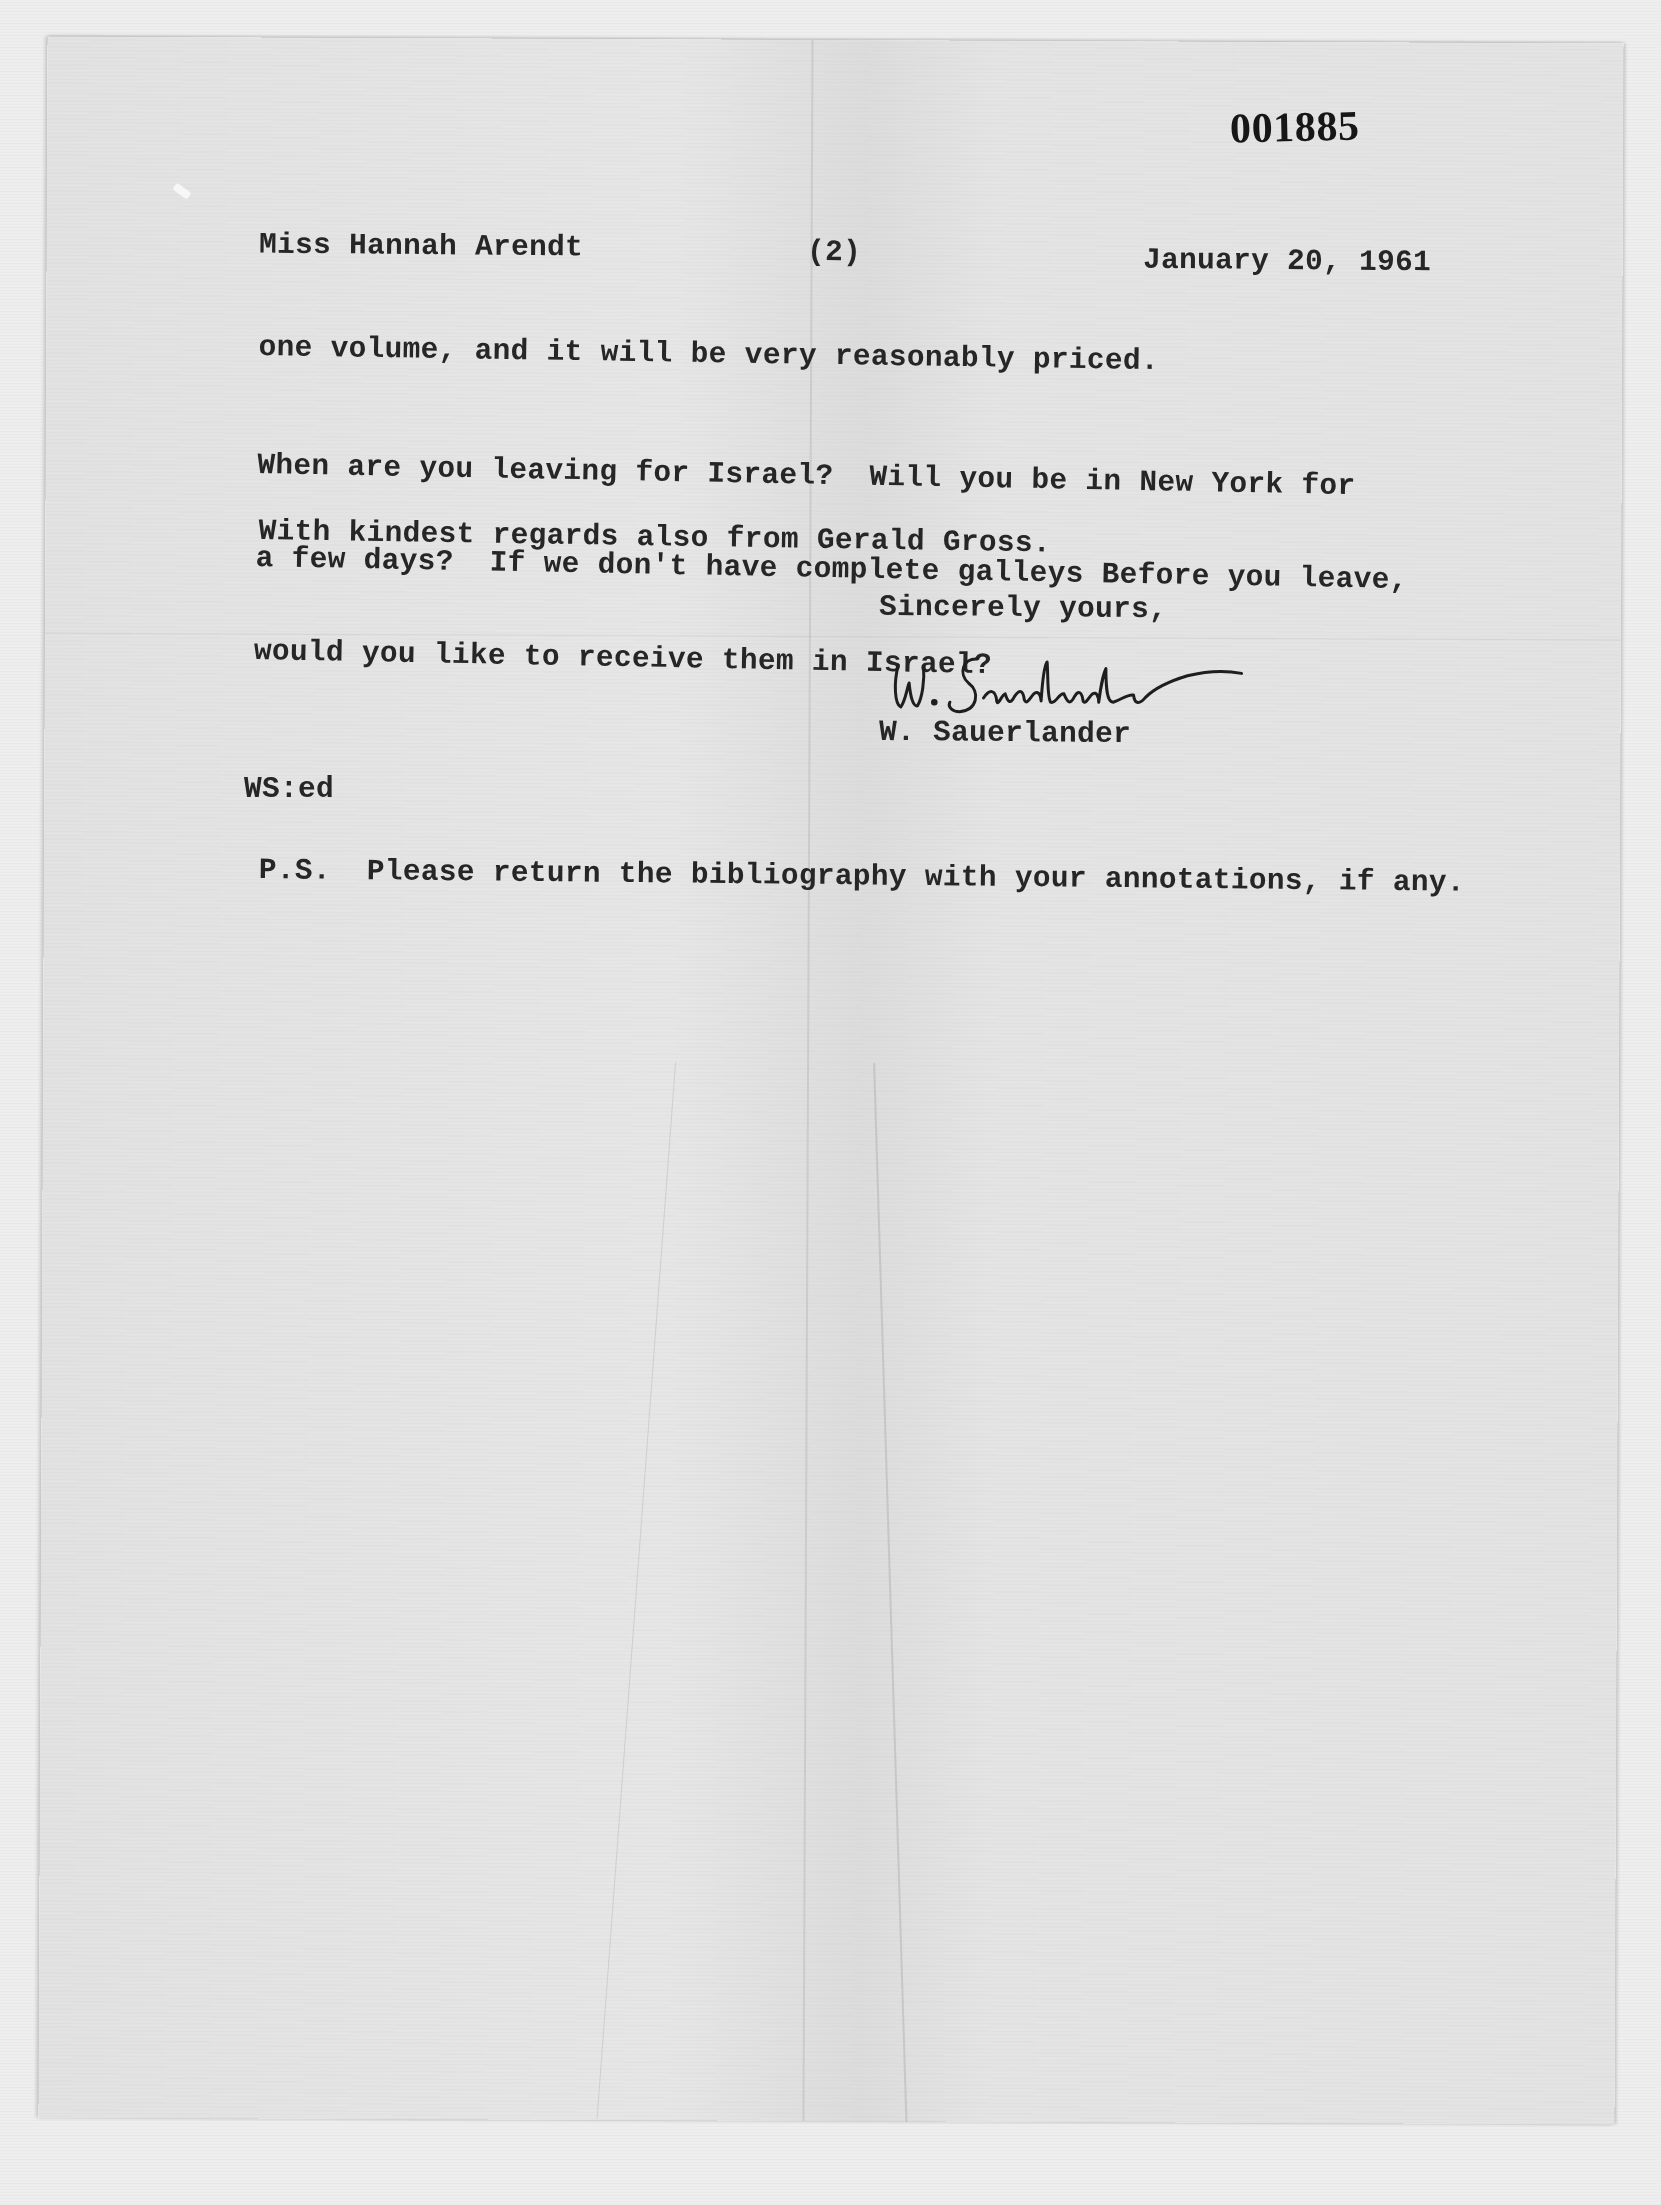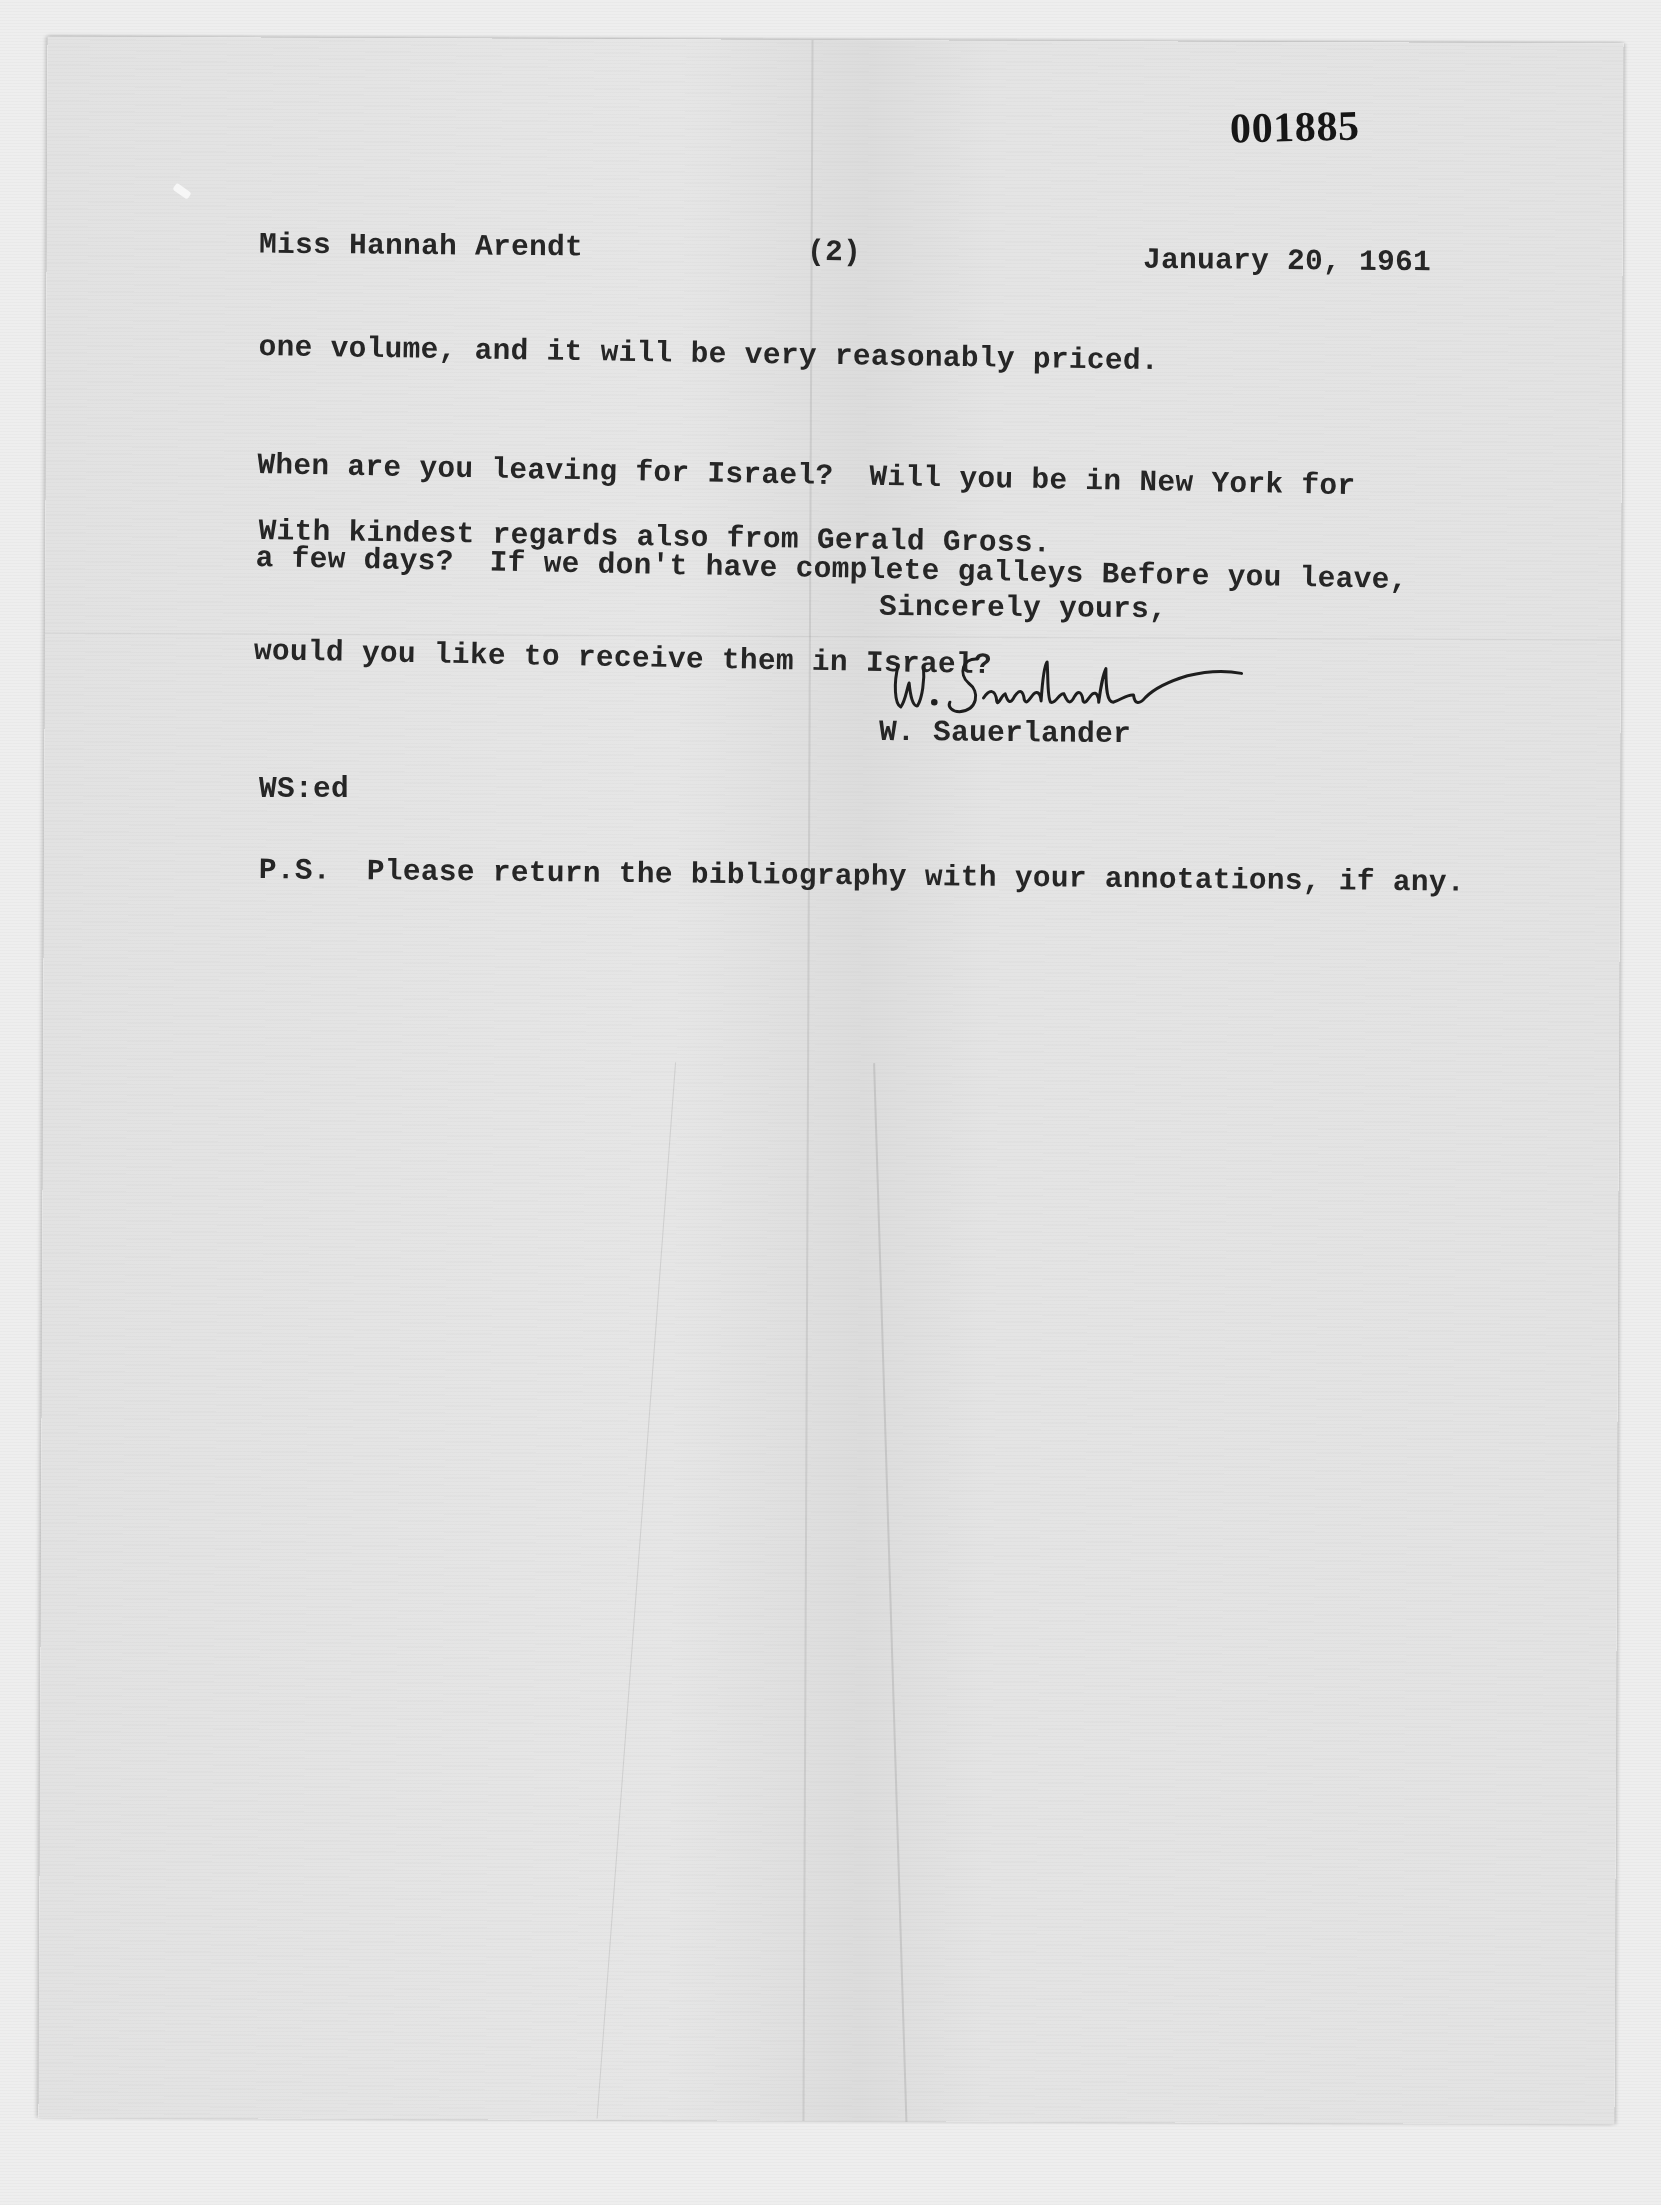--- a/index.html
+++ b/index.html
@@ -99,21 +99,21 @@
 
     .closing { left: 879px; top: 591px; transform: rotate(0.5deg); }
     .signature {
       position: absolute;
       left: 887px;
       top: 647px;
       width: 373px;
       height: 78px;
     }
     .signer { left: 879px; top: 716px; transform: rotate(0.5deg); }
-    .initials { left: 259px; top: 772px; }
+    .initials { left: 244px; top: 772px; }
     .ps { left: 259px; top: 853px; transform: rotate(0.6deg); transform-origin: left top; }
     .blemish {
       position: absolute;
       left: 126px;
       top: 150px;
       width: 18px;
       height: 8.4px;
       background: rgba(255,255,255,0.7);
       transform: rotate(35deg);
       border-radius: 2.4px;

